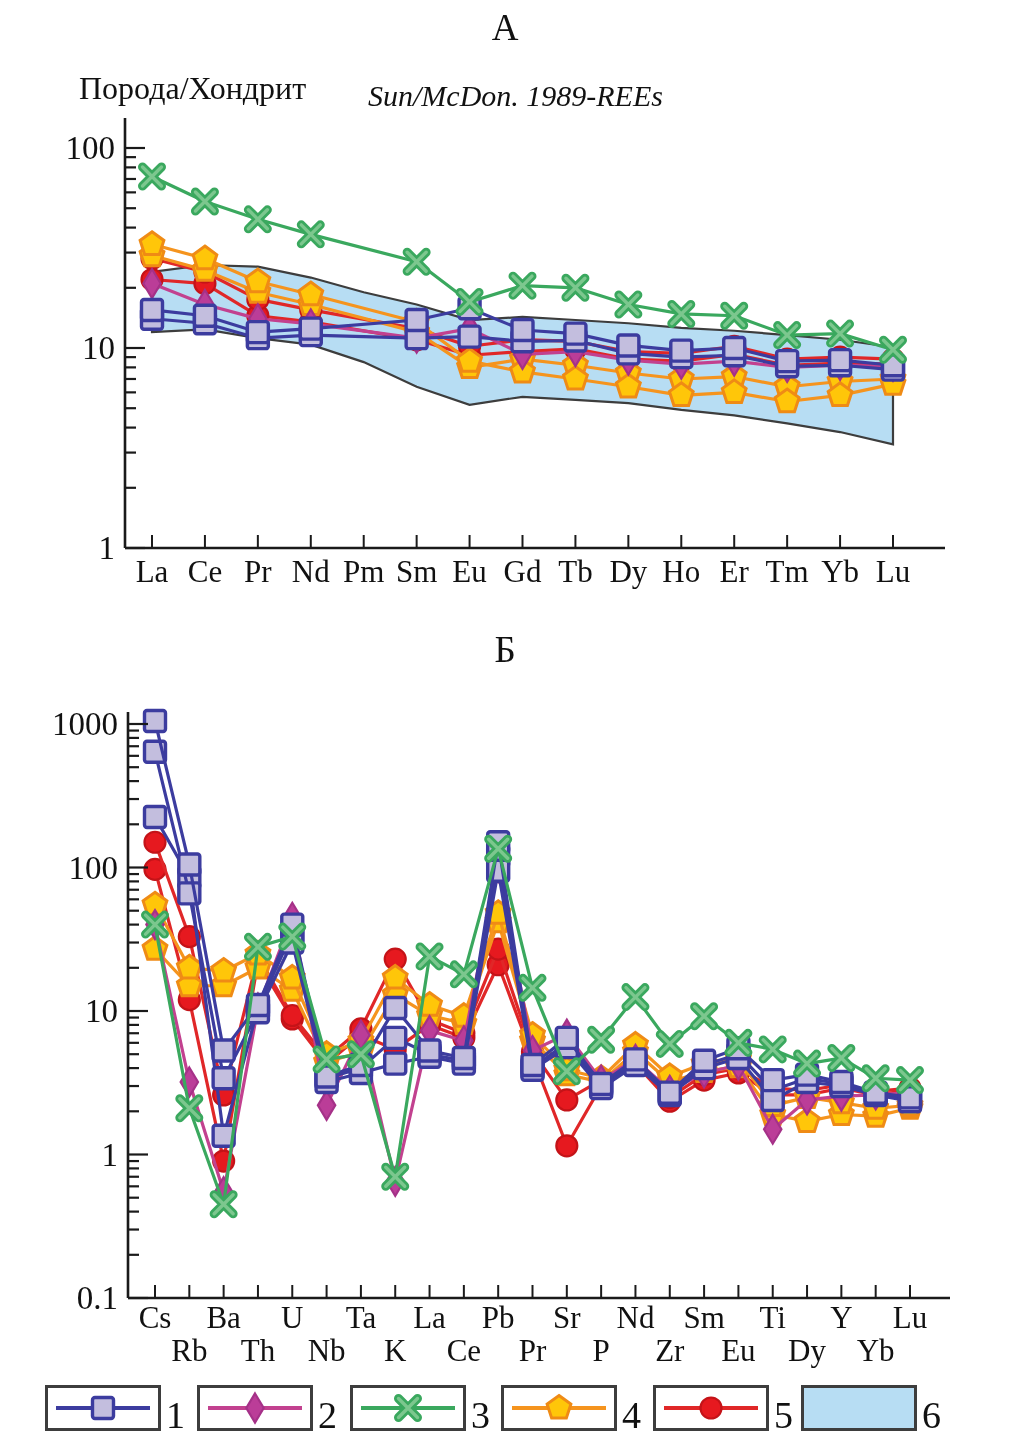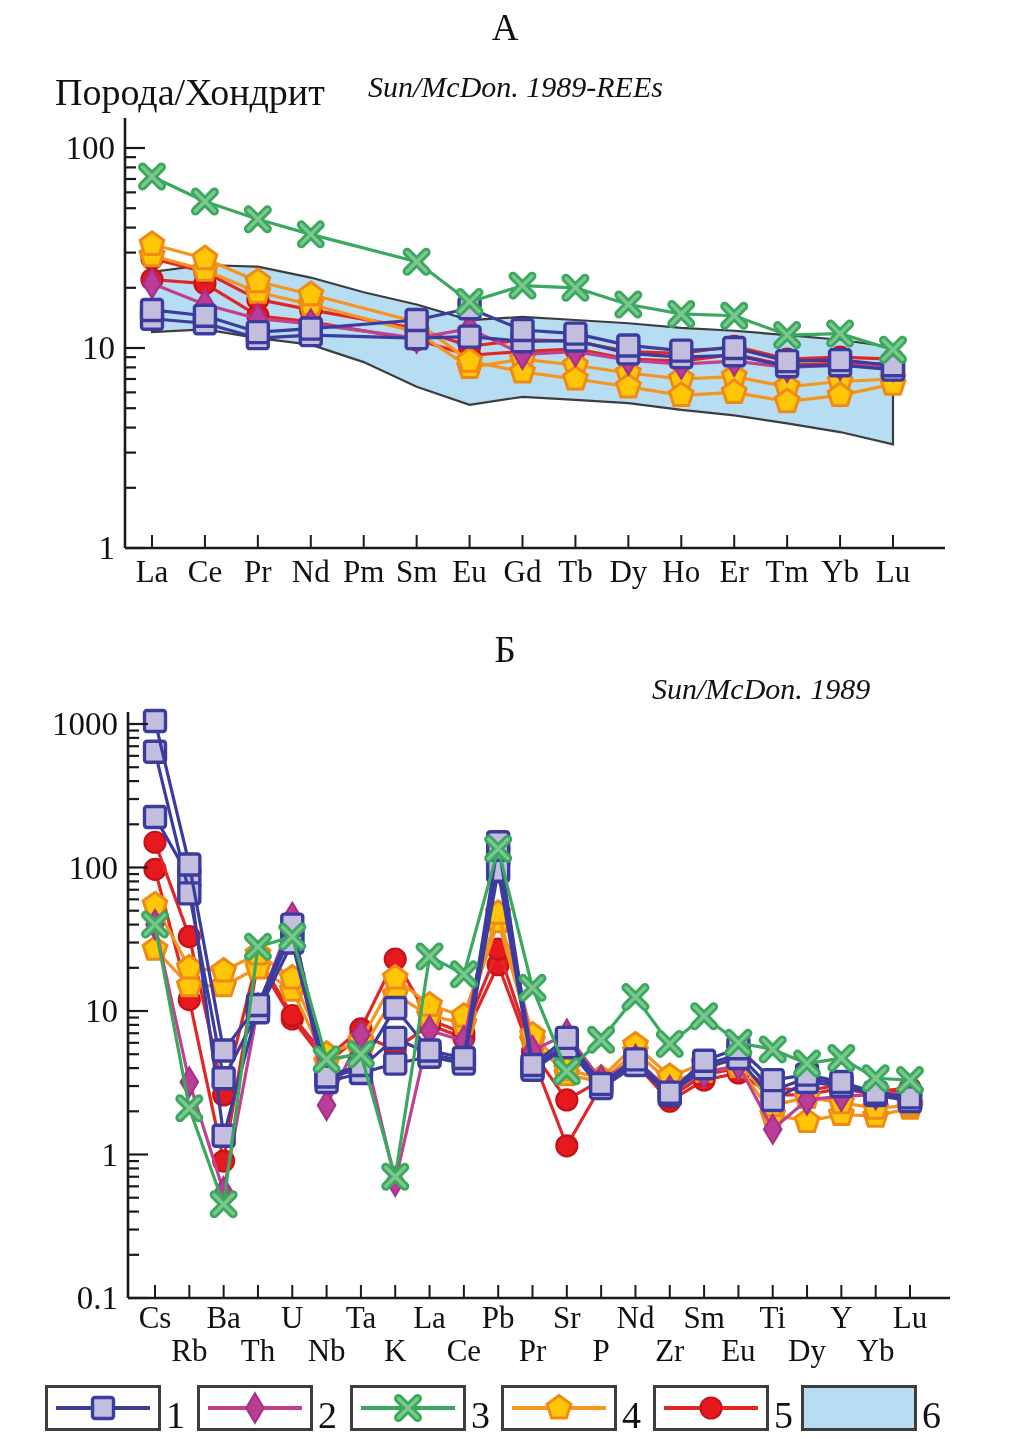--- a/index.html
+++ b/index.html
@@ -1,38 +1,37 @@
 <!DOCTYPE html>
 <html><head>
 <meta charset="utf-8">
 <style>
   html,body{margin:0;padding:0;background:#ffffff;}
   .page{position:relative;width:1010px;height:1439px;background:#fff;overflow:hidden;
         font-family:"Liberation Serif","DejaVu Serif",serif;color:#111;}
   .panel-letter{position:absolute;left:0;width:100%;text-align:center;font-size:37px;}
-  .norm-label{position:absolute;font-size:38px;white-space:nowrap;}
+  .norm-label{position:absolute;font-size:32px;white-space:nowrap;margin-left:24px;}
   .ref-label{position:absolute;font-size:30px;font-style:italic;white-space:nowrap;}
   svg.figure{position:absolute;left:0;top:0;}
   svg text{font-family:"Liberation Serif","DejaVu Serif",serif;fill:#111;}
   .ytick{font-size:33px;}
   .xtick{font-size:31px;}
   .legend-box{position:absolute;width:116px;height:46px;border:3px solid #3d3d3d;background:#fff;box-sizing:border-box;}
   .legend-num{position:absolute;font-size:38px;}
 </style>
 </head>
 <body>
 
 <div class="page">
 
   <div class="panel-letter" style="top:6px;">А</div>
   <div class="norm-label" style="left:55px;top:70px;">Порода/Хондрит</div>
-  <div class="ref-label" style="left:368px;top:70px;">Sun/McDon. 1989-REEs</div>
+  <div class="ref-label" style="left:368px;top:79px;">Sun/McDon. 1989-REEs</div>
 
   <div class="panel-letter" style="top:628px;">Б</div>
-  <div class="ref-label" style="left:652px;top:672px;">Sun/McDon. 1989</div>
 
   <svg class="figure" id="fig" width="1010" height="1439" viewBox="0 0 1010 1439">
       <g>
         <polygon points="152,271.95775165767884 204.92857142857144,265.0053304058364 257.8571428571429,266.69196391320895 310.7857142857143,277.5634963777275 363.7142857142857,292.24927980943426 416.64285714285717,304.50321115721874 469.57142857142856,320.02418271975273 522.5,316.93279250698765 575.4285714285714,320.02418271975273 628.3571428571429,323.2296718065828 681.2857142857143,327.9258909764874 734.2142857142858,330.7280338650504 787.1428571428571,335.1084021546163 840.0714285714286,339.721462968355 893,347.1357252434715 893,444.2972120244225 840.0714285714286,432.043280676638 787.1428571428571,423.3501419204199 734.2142857142858,415.4484336636852 681.2857142857143,409.96078399429723 628.3571428571429,403.14482607984223 575.4285714285714,399.92746210115126 522.5,396.82502886550174 469.57142857142856,404.79933127304014 416.64285714285717,386.76400520322255 363.7142857142857,362.1162148571415 310.7857142857143,344.59333214024394 257.8571428571429,338.15639546596367 204.92857142857144,329.31566296755295 152,332.16375079047504" fill="#b7ddf3" stroke="#3d3d3d" stroke-width="2.2"></polygon>
         <g>
           <polyline points="152,279.51546383555876 204.92857142857144,283.55614105321615 257.8571428571429,315.726399553005 310.7857142857143,321.9332463009988 416.64285714285717,339.721462968355 469.57142857142856,355.24243453088894 522.5,351.54575339208634 575.4285714285714,348.87296108049003 628.3571428571429,359.10346556996626 681.2857142857143,361.10030975128643 734.2142857142858,354.30341028921293 787.1428571428571,365.23722952325664 840.0714285714286,363.14414278762365 893,364.1843815247852" fill="none" stroke="#e02728" stroke-width="3.2" stroke-linejoin="round"></polyline>
           <circle cx="152" cy="279.51546383555876" r="10.5" fill="#e6191f" stroke="#c41318" stroke-width="2.2"></circle>
           <circle cx="204.92857142857144" cy="283.55614105321615" r="10.5" fill="#e6191f" stroke="#c41318" stroke-width="2.2"></circle>
           <circle cx="257.8571428571429" cy="315.726399553005" r="10.5" fill="#e6191f" stroke="#c41318" stroke-width="2.2"></circle>
           <circle cx="310.7857142857143" cy="321.9332463009988" r="10.5" fill="#e6191f" stroke="#c41318" stroke-width="2.2"></circle>

